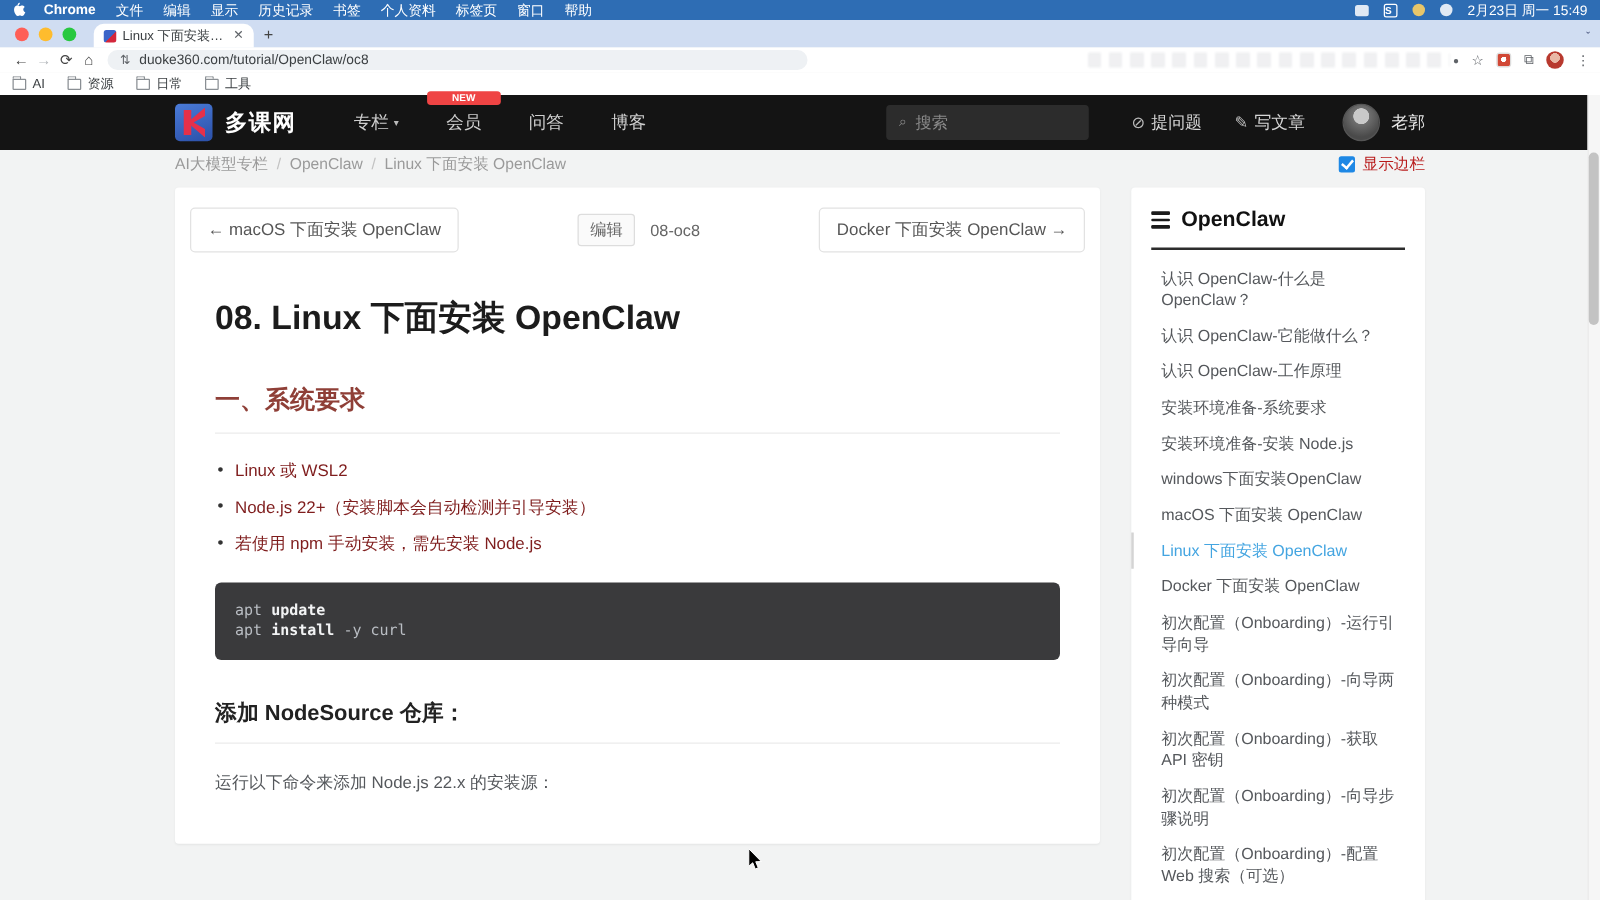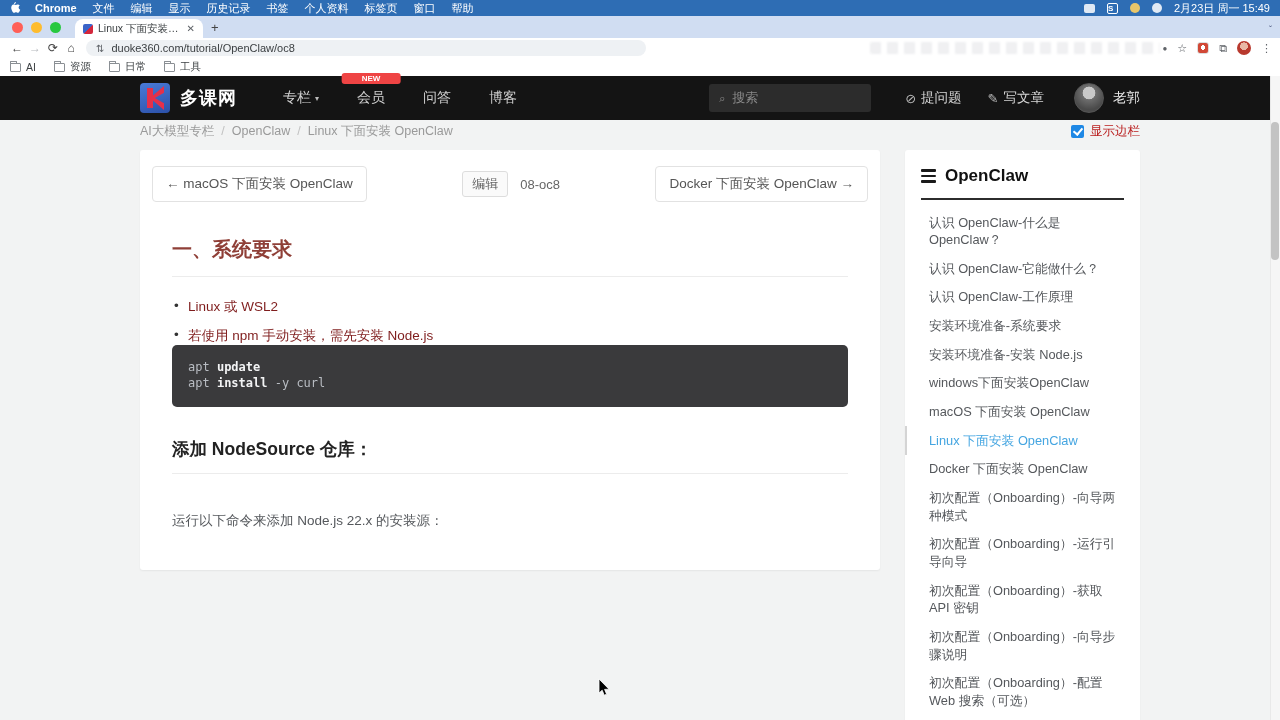--- a/index.html
+++ b/index.html
@@ -84,22 +84,22 @@
   .pn-btn { border:1px solid #e2e2e2; border-radius:4px; background:#fff; color:#555; font-size:13.5px; padding:8px 13px; white-space:nowrap; }
   .pn-mid { flex:1; display:flex; align-items:center; justify-content:center; gap:12px; font-size:13px; color:#666; }
   .edit-chip { border:1px solid #ddd; border-radius:3px; padding:3px 9px; color:#666; background:#fafafa; }
 
   .atitle { font-size:27px; font-weight:bold; color:#1c1c1c; margin:34px 0 6px; }
   .h2 { font-size:20px; font-weight:bold; color:#8f3f37; margin-top:34px; padding-bottom:13px; border-bottom:1px solid #ececec; }
   .h3 { font-size:17.5px; font-weight:bold; color:#222; margin-top:30px; padding-bottom:12px; border-bottom:1px solid #ececec; }
   ul.blist { list-style:none; margin-top:10px; }
   ul.blist li { font-size:13.5px; color:#7f1d1d; padding:11px 0 0 16px; position:relative; }
   ul.blist li::before { content:"•"; position:absolute; left:2px; color:#333; }
-  .para { font-size:13.5px; color:#55585c; margin-top:38px; }
-  .codeblock { background:#3a3a3c; border-radius:5px; padding:15px 16px; font-family:"DejaVu Sans Mono","Liberation Mono",monospace; font-size:12px; line-height:1.32; color:#b9bdc3; }
+  .para { font-size:13.5px; color:#55585c; margin-top:22px; }
+  .codeblock { background:#3a3a3c; border-radius:5px; margin-top:22px; padding:15px 16px; font-family:"DejaVu Sans Mono","Liberation Mono",monospace; font-size:12px; line-height:1.32; color:#b9bdc3; }
   .codeblock .tok-bold { font-weight:bold; color:#f2f3f4; }
 
   
   .side-card { background:#fff; width:235px; border-radius:3px; box-shadow:0 1px 2px rgba(0,0,0,.06); padding:16px 16px 24px; }
   .side-head { display:flex; align-items:center; gap:9px; font-size:17px; font-weight:bold; color:#111; padding-bottom:12px; border-bottom:2px solid #2c2c2c; }
   .burger { display:inline-flex; flex-direction:column; gap:3px; }
   .burger i { width:15px; height:2.4px; background:#1a1a1a; border-radius:1px; }
   .toc { margin-top:8px; }
   .toc-item { font-size:12.8px; color:#55585c; padding:5.5px 0 5.5px 8px; line-height:1.38; cursor:default; }
   .toc-item.active { color:#44a5e1; border-left:2px solid #d4d4d4; margin-left:-16px; padding-left:22px; }
@@ -235,23 +235,25 @@
   <div class="content-card">
     <div class="pn-row">
       <div class="pn-btn">← macOS 下面安装 OpenClaw</div>
       <div class="pn-mid">
         <span class="edit-chip">编辑</span>
         <span>08-oc8</span>
       </div>
       <div class="pn-btn">Docker 下面安装 OpenClaw →</div>
     </div>
     <div class="pad">
+      <div class="atitle">08. Linux 下面安装 OpenClaw</div>
       <div class="h2">一、系统要求</div>
       <ul class="blist">
           <li>Linux 或 WSL2</li>
+          <li>Node.js 22+（安装脚本会自动检测并引导安装）</li>
           <li>若使用 npm 手动安装，需先安装 Node.js</li>
         </ul>
       <div class="codeblock">
           <div><span>apt </span><span class="tok-bold">update</span></div>
           <div><span>apt </span><span class="tok-bold">install</span><span> -y curl</span></div>
         </div>
       <div class="h3">添加 NodeSource 仓库：</div>
       <div class="para">运行以下命令来添加 Node.js 22.x 的安装源：</div>
 
     </div>
@@ -269,22 +271,22 @@
     <div class="toc">
         <div class="toc-item">认识 OpenClaw-什么是 OpenClaw？</div>
         <div class="toc-item">认识 OpenClaw-它能做什么？</div>
         <div class="toc-item">认识 OpenClaw-工作原理</div>
         <div class="toc-item">安装环境准备-系统要求</div>
         <div class="toc-item">安装环境准备-安装 Node.js</div>
         <div class="toc-item">windows下面安装OpenClaw</div>
         <div class="toc-item">macOS 下面安装 OpenClaw</div>
         <div class="toc-item active">Linux 下面安装 OpenClaw</div>
         <div class="toc-item">Docker 下面安装 OpenClaw</div>
+        <div class="toc-item">初次配置（Onboarding）-运行引导向导</div>
         <div class="toc-item">初次配置（Onboarding）-向导两种模式</div>
-        <div class="toc-item">初次配置（Onboarding）-运行引导向导</div>
         <div class="toc-item">初次配置（Onboarding）-获取 API 密钥</div>
         <div class="toc-item">初次配置（Onboarding）-向导步骤说明</div>
         <div class="toc-item">初次配置（Onboarding）-配置 Web 搜索（可选）</div>
       </div>
   </div>
 </div>
 
 <div class="scrollbar">
     <div class="thumb"></div>
   </div>

